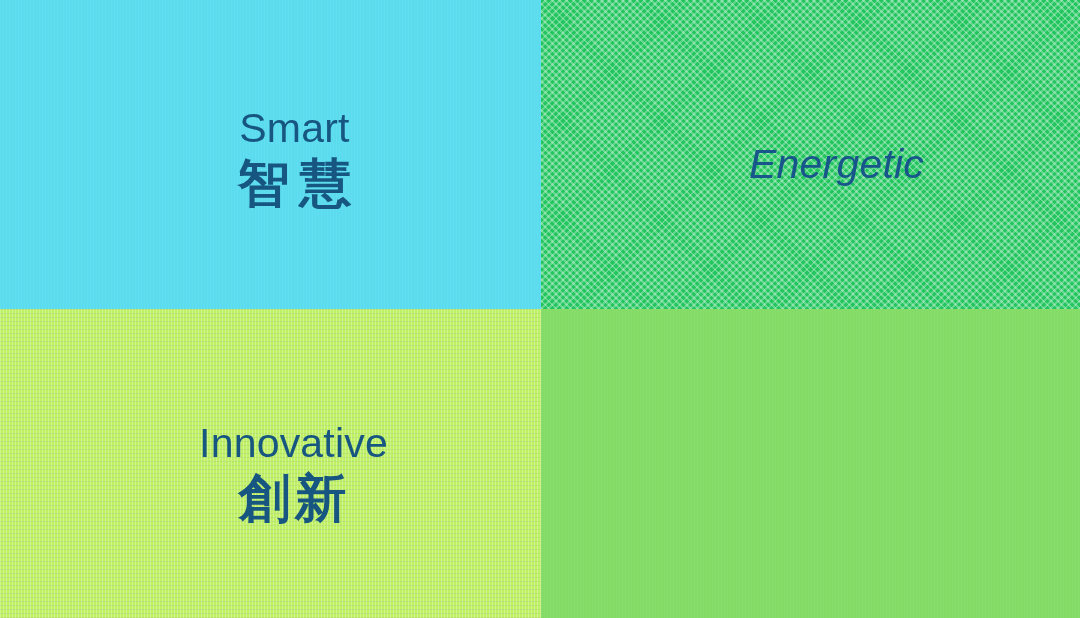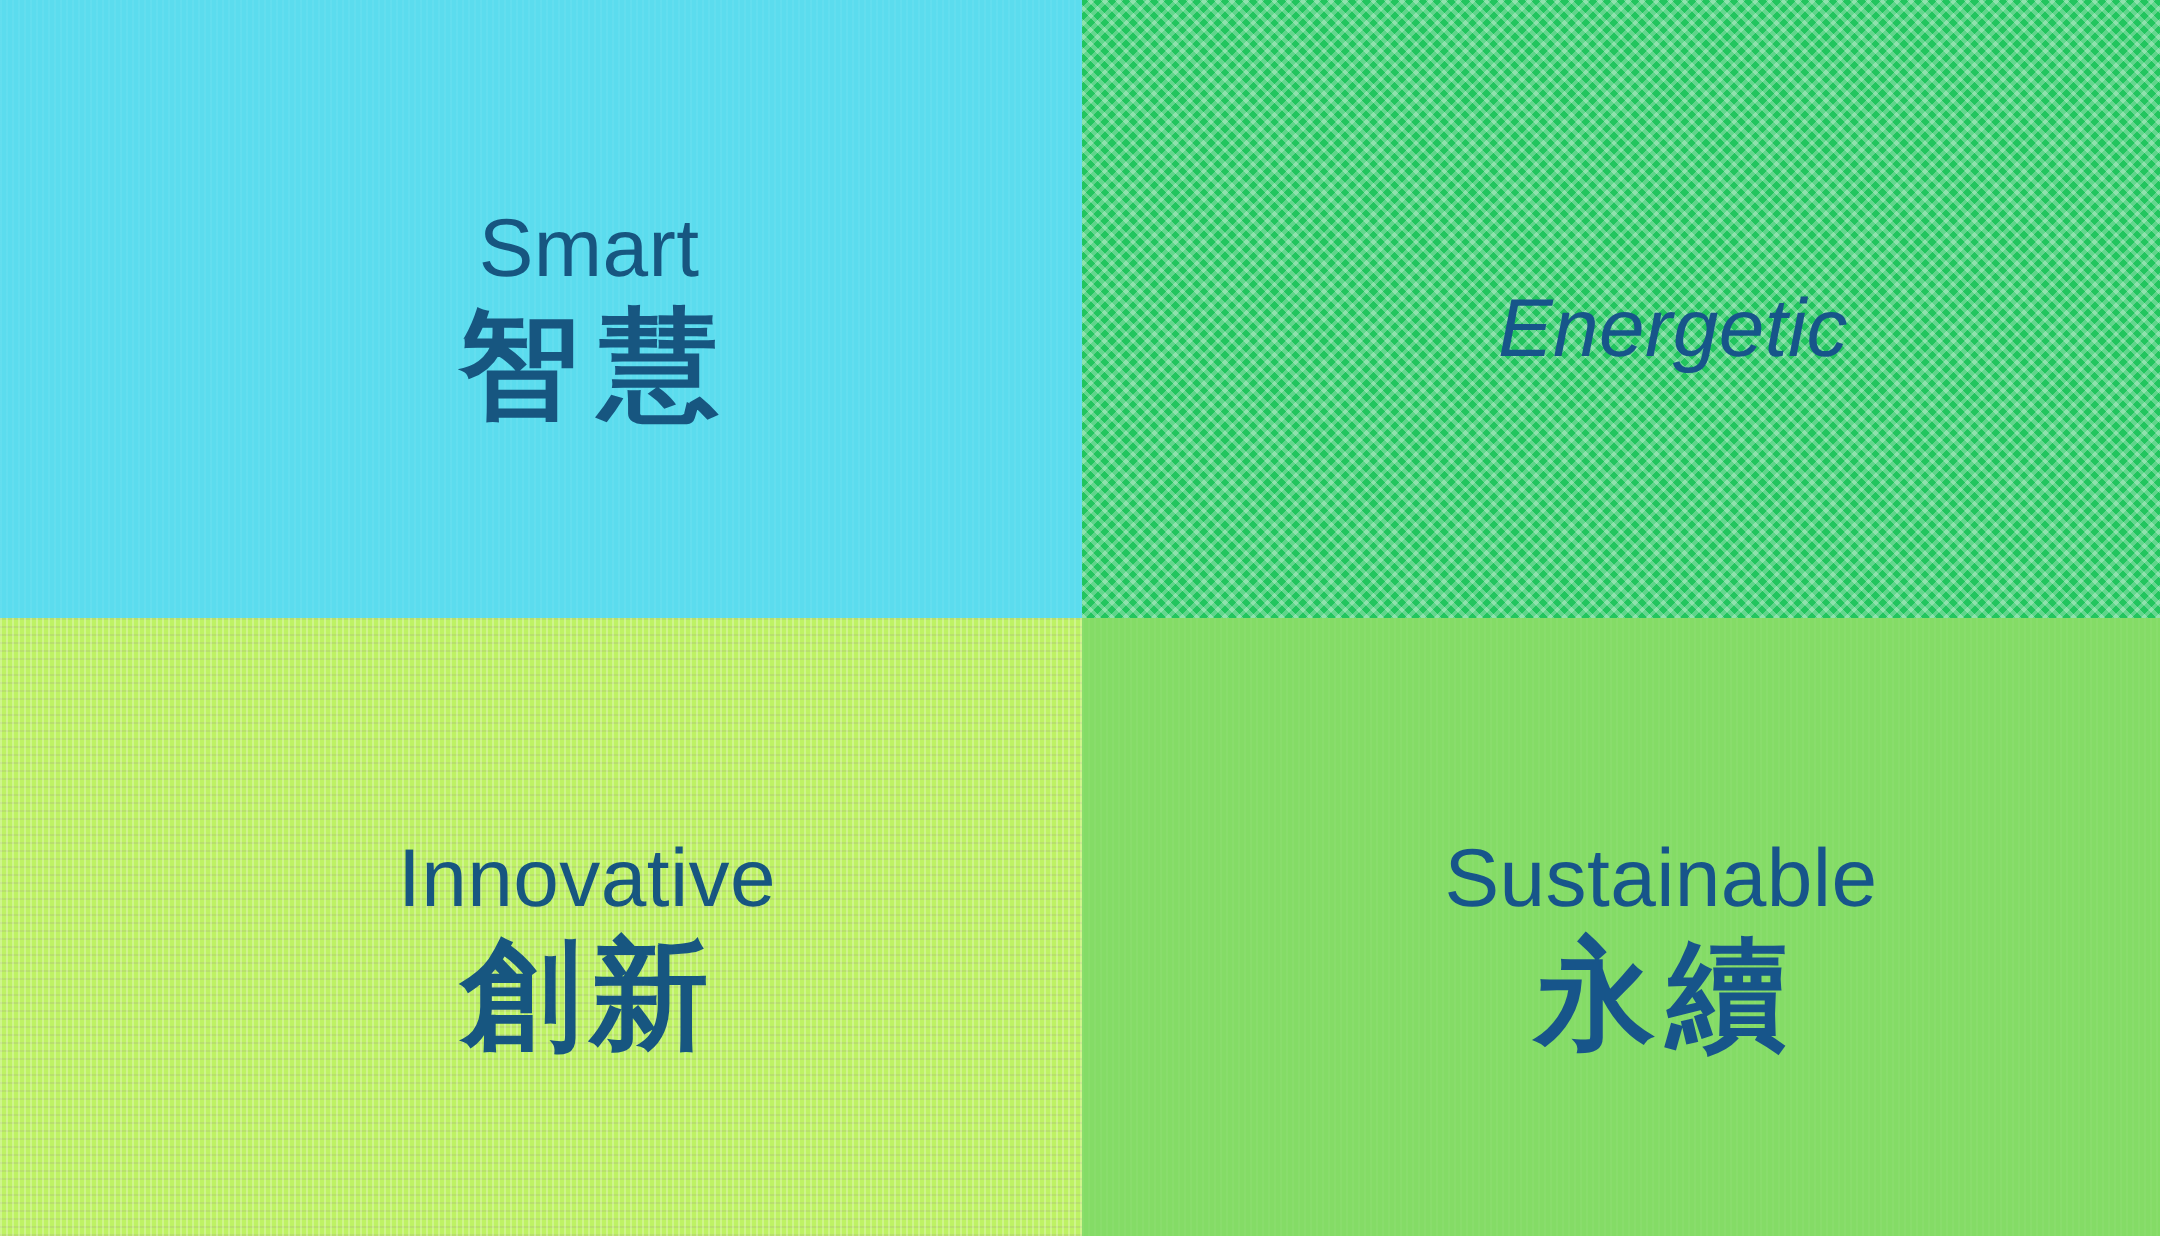--- a/index.html
+++ b/index.html
@@ -98,21 +98,21 @@
   }
 
   .label-en {
     font-size: 41px;
     font-weight: 400;
     letter-spacing: 0.2px;
     white-space: nowrap;
   }
 
   .label-cjk {
-    font-size: 60px;
+    font-size: 52px;
     font-weight: 700;
     letter-spacing: 2px;
     white-space: nowrap;
     margin-top: 8px;
   }
 
   
   .cell-smart .label-stack        { transform: translate(24px, 4px); }
   .cell-energetic .label-stack    { transform: translate(26px, 10px); }
   .cell-innovative .label-stack   { transform: translate(23px, 10px); }
@@ -147,20 +147,16 @@
     <div class="cell cell-innovative" style="background-color: #bef264; color: rgb(23, 86, 128);">
       <div class="texture"></div>
       <div class="label-stack">
         <div class="label-en">Innovative</div>
         <div class="label-cjk">創新</div>
       </div>
     </div>
 
     <div class="cell cell-sustainable" style="background-color: rgb(132, 220, 102); color: rgb(23, 85, 138);">
       <div class="texture"></div>
-      <div class="label-stack">
-        <div class="label-en">Sustainable</div>
-        <div class="label-cjk">永續</div>
-      </div>
     </div>
 
   </div>
 </div>
 
 </body></html>

